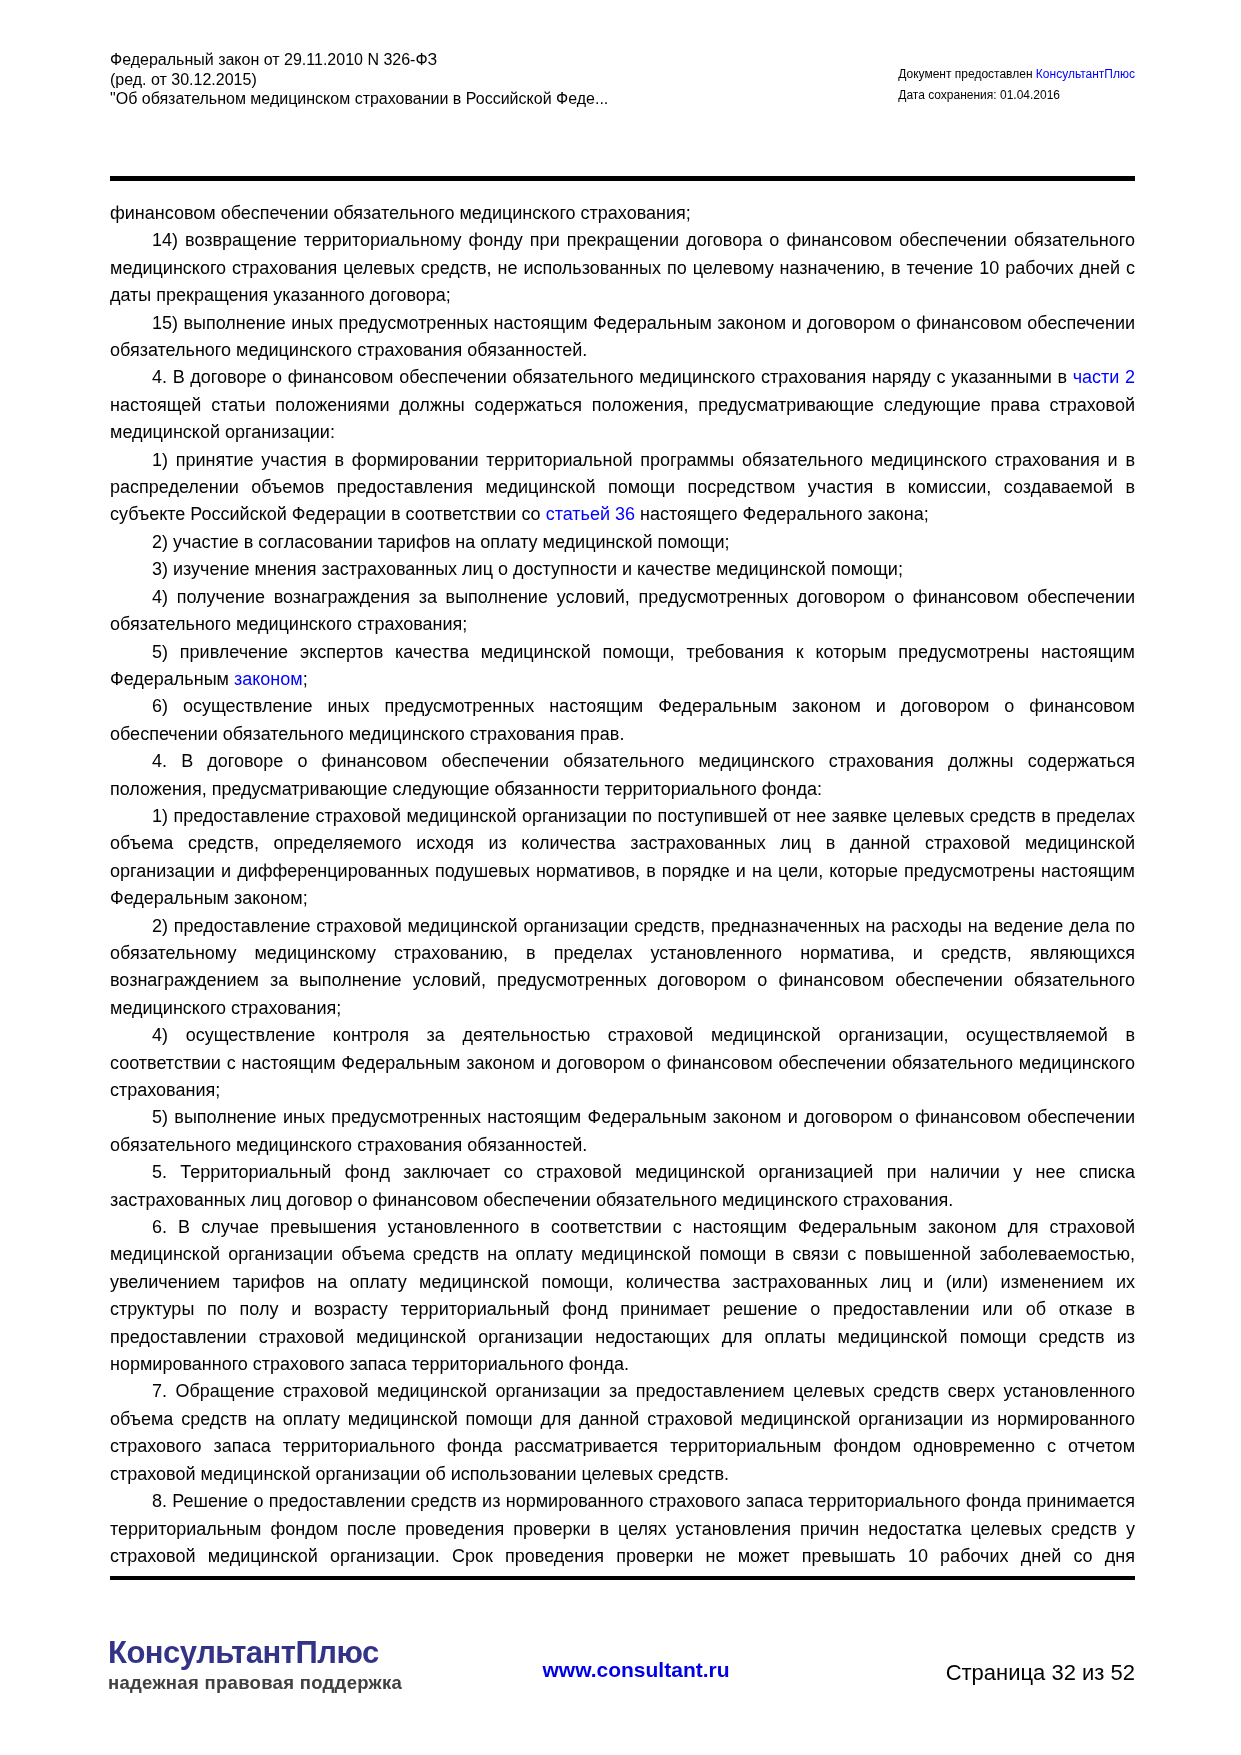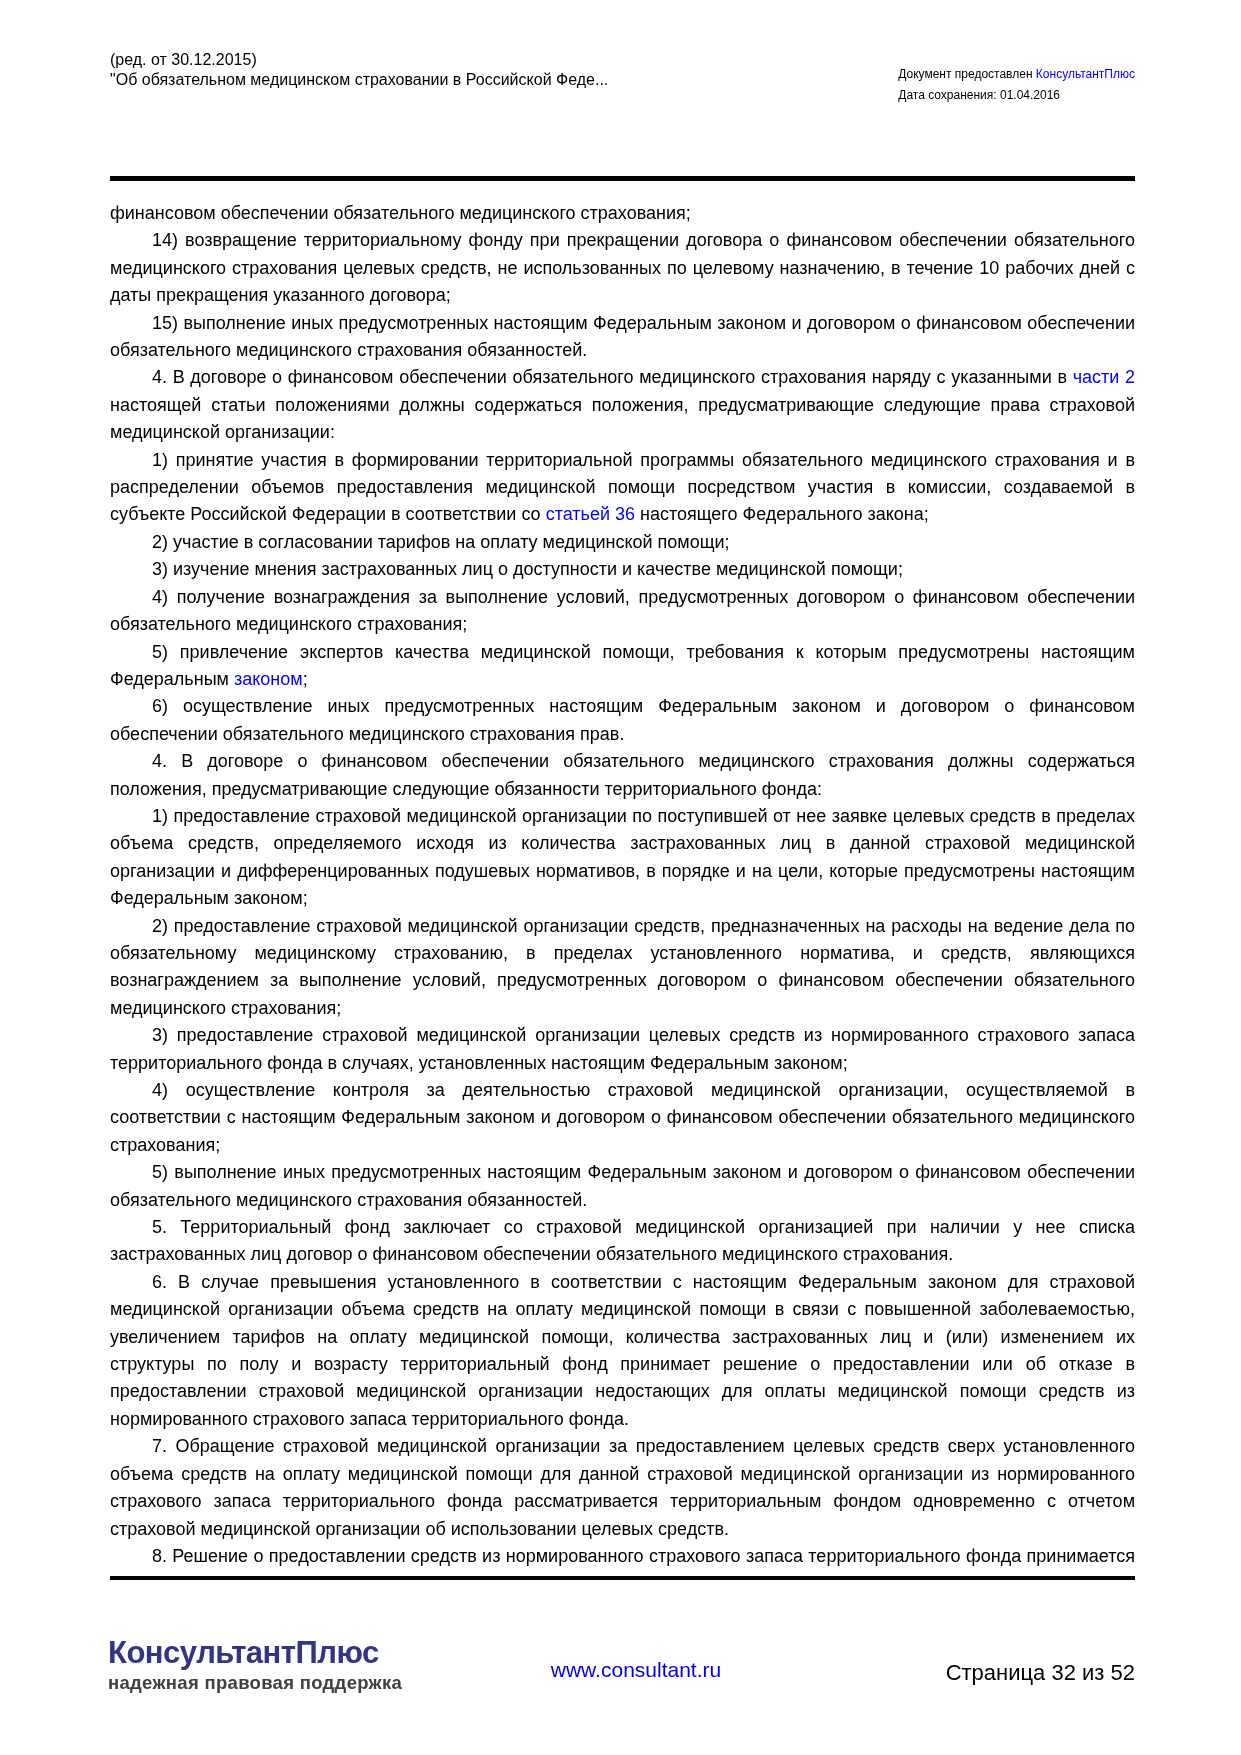--- a/index.html
+++ b/index.html
@@ -39,34 +39,35 @@
   .logo-text{
     font-size:31px;font-weight:bold;letter-spacing:-0.5px;
     color:var(--logo-color,#333388);line-height:34px;
   }
   .logo-tagline{
     font-size:18.5px;font-weight:bold;color:#404040;
     letter-spacing:0.3px;line-height:20px;margin-top:3px;
   }
   .footer-url{
     position:absolute;left:12px;right:0;top:1658px;
-    text-align:center;font-size:21px;font-weight:normal;padding-left:19px;
+    text-align:center;font-size:21px;font-weight:bold;padding-left:19px;
   }
   .footer-url span{color:var(--url-color,#0000e6);}
   .footer-page{
     position:absolute;right:106px;top:1660px;
     font-size:22px;
   }
 </style>
 </head>
 <body>
 
 <div class="page">
 
   <div class="header-left">
+    <div>Федеральный закон от 29.11.2010 N 326-ФЗ</div>
     <div>(ред. от 30.12.2015)</div>
     <div>"Об обязательном медицинском страховании в Российской Феде...</div>
   </div>
 
   <div class="header-right">
     <div><span>Документ предоставлен </span><span class="link">КонсультантПлюс</span></div>
     <div>Дата сохранения: 01.04.2016</div>
   </div>
 
   <div class="rule rule-top"></div>
@@ -78,21 +79,20 @@
       <p><span>4. В договоре о финансовом обеспечении обязательного медицинского страхования наряду с указанными в </span><span class="link">части 2</span><span> настоящей статьи положениями должны содержаться положения, предусматривающие следующие права страховой медицинской организации:</span></p>
       <p><span>1) принятие участия в формировании территориальной программы обязательного медицинского страхования и в распределении объемов предоставления медицинской помощи посредством участия в комиссии, создаваемой в субъекте Российской Федерации в соответствии со </span><span class="link">статьей 36</span><span> настоящего Федерального закона;</span></p>
       <p><span>2) участие в согласовании тарифов на оплату медицинской помощи;</span></p>
       <p><span>3) изучение мнения застрахованных лиц о доступности и качестве медицинской помощи;</span></p>
       <p><span>4) получение вознаграждения за выполнение условий, предусмотренных договором о финансовом обеспечении обязательного медицинского страхования;</span></p>
       <p><span>5) привлечение экспертов качества медицинской помощи, требования к которым предусмотрены настоящим Федеральным </span><span class="link">законом</span><span>;</span></p>
       <p><span>6) осуществление иных предусмотренных настоящим Федеральным законом и договором о финансовом обеспечении обязательного медицинского страхования прав.</span></p>
       <p><span>4. В договоре о финансовом обеспечении обязательного медицинского страхования должны содержаться положения, предусматривающие следующие обязанности территориального фонда:</span></p>
       <p><span>1) предоставление страховой медицинской организации по поступившей от нее заявке целевых средств в пределах объема средств, определяемого исходя из количества застрахованных лиц в данной страховой медицинской организации и дифференцированных подушевых нормативов, в порядке и на цели, которые предусмотрены настоящим Федеральным законом;</span></p>
       <p><span>2) предоставление страховой медицинской организации средств, предназначенных на расходы на ведение дела по обязательному медицинскому страхованию, в пределах установленного норматива, и средств, являющихся вознаграждением за выполнение условий, предусмотренных договором о финансовом обеспечении обязательного медицинского страхования;</span></p>
-      <p><span>3) предоставление страховой медицинской организации целевых средств из нормированного страхового запаса территориального фонда в случаях, установленных настоящим Федеральным законом;</span></p>
       <p><span>4) осуществление контроля за деятельностью страховой медицинской организации, осуществляемой в соответствии с настоящим Федеральным законом и договором о финансовом обеспечении обязательного медицинского страхования;</span></p>
       <p><span>5) выполнение иных предусмотренных настоящим Федеральным законом и договором о финансовом обеспечении обязательного медицинского страхования обязанностей.</span></p>
       <p><span>5. Территориальный фонд заключает со страховой медицинской организацией при наличии у нее списка застрахованных лиц договор о финансовом обеспечении обязательного медицинского страхования.</span></p>
       <p><span>6. В случае превышения установленного в соответствии с настоящим Федеральным законом для страховой медицинской организации объема средств на оплату медицинской помощи в связи с повышенной заболеваемостью, увеличением тарифов на оплату медицинской помощи, количества застрахованных лиц и (или) изменением их структуры по полу и возрасту территориальный фонд принимает решение о предоставлении или об отказе в предоставлении страховой медицинской организации недостающих для оплаты медицинской помощи средств из нормированного страхового запаса территориального фонда.</span></p>
       <p><span>7. Обращение страховой медицинской организации за предоставлением целевых средств сверх установленного объема средств на оплату медицинской помощи для данной страховой медицинской организации из нормированного страхового запаса территориального фонда рассматривается территориальным фондом одновременно с отчетом страховой медицинской организации об использовании целевых средств.</span></p>
       <p><span>8. Решение о предоставлении средств из нормированного страхового запаса территориального фонда принимается территориальным фондом после проведения проверки в целях установления причин недостатка целевых средств у страховой медицинской организации. Срок проведения проверки не может превышать 10 рабочих дней со дня обращения страховой медицинской организации за предоставлением ей указанных средств. Предоставление указанных средств осуществляется не позднее пяти рабочих дней со дня окончания проверки.</span></p>
     </div>
 
   <div class="rule rule-bottom"></div>
 

